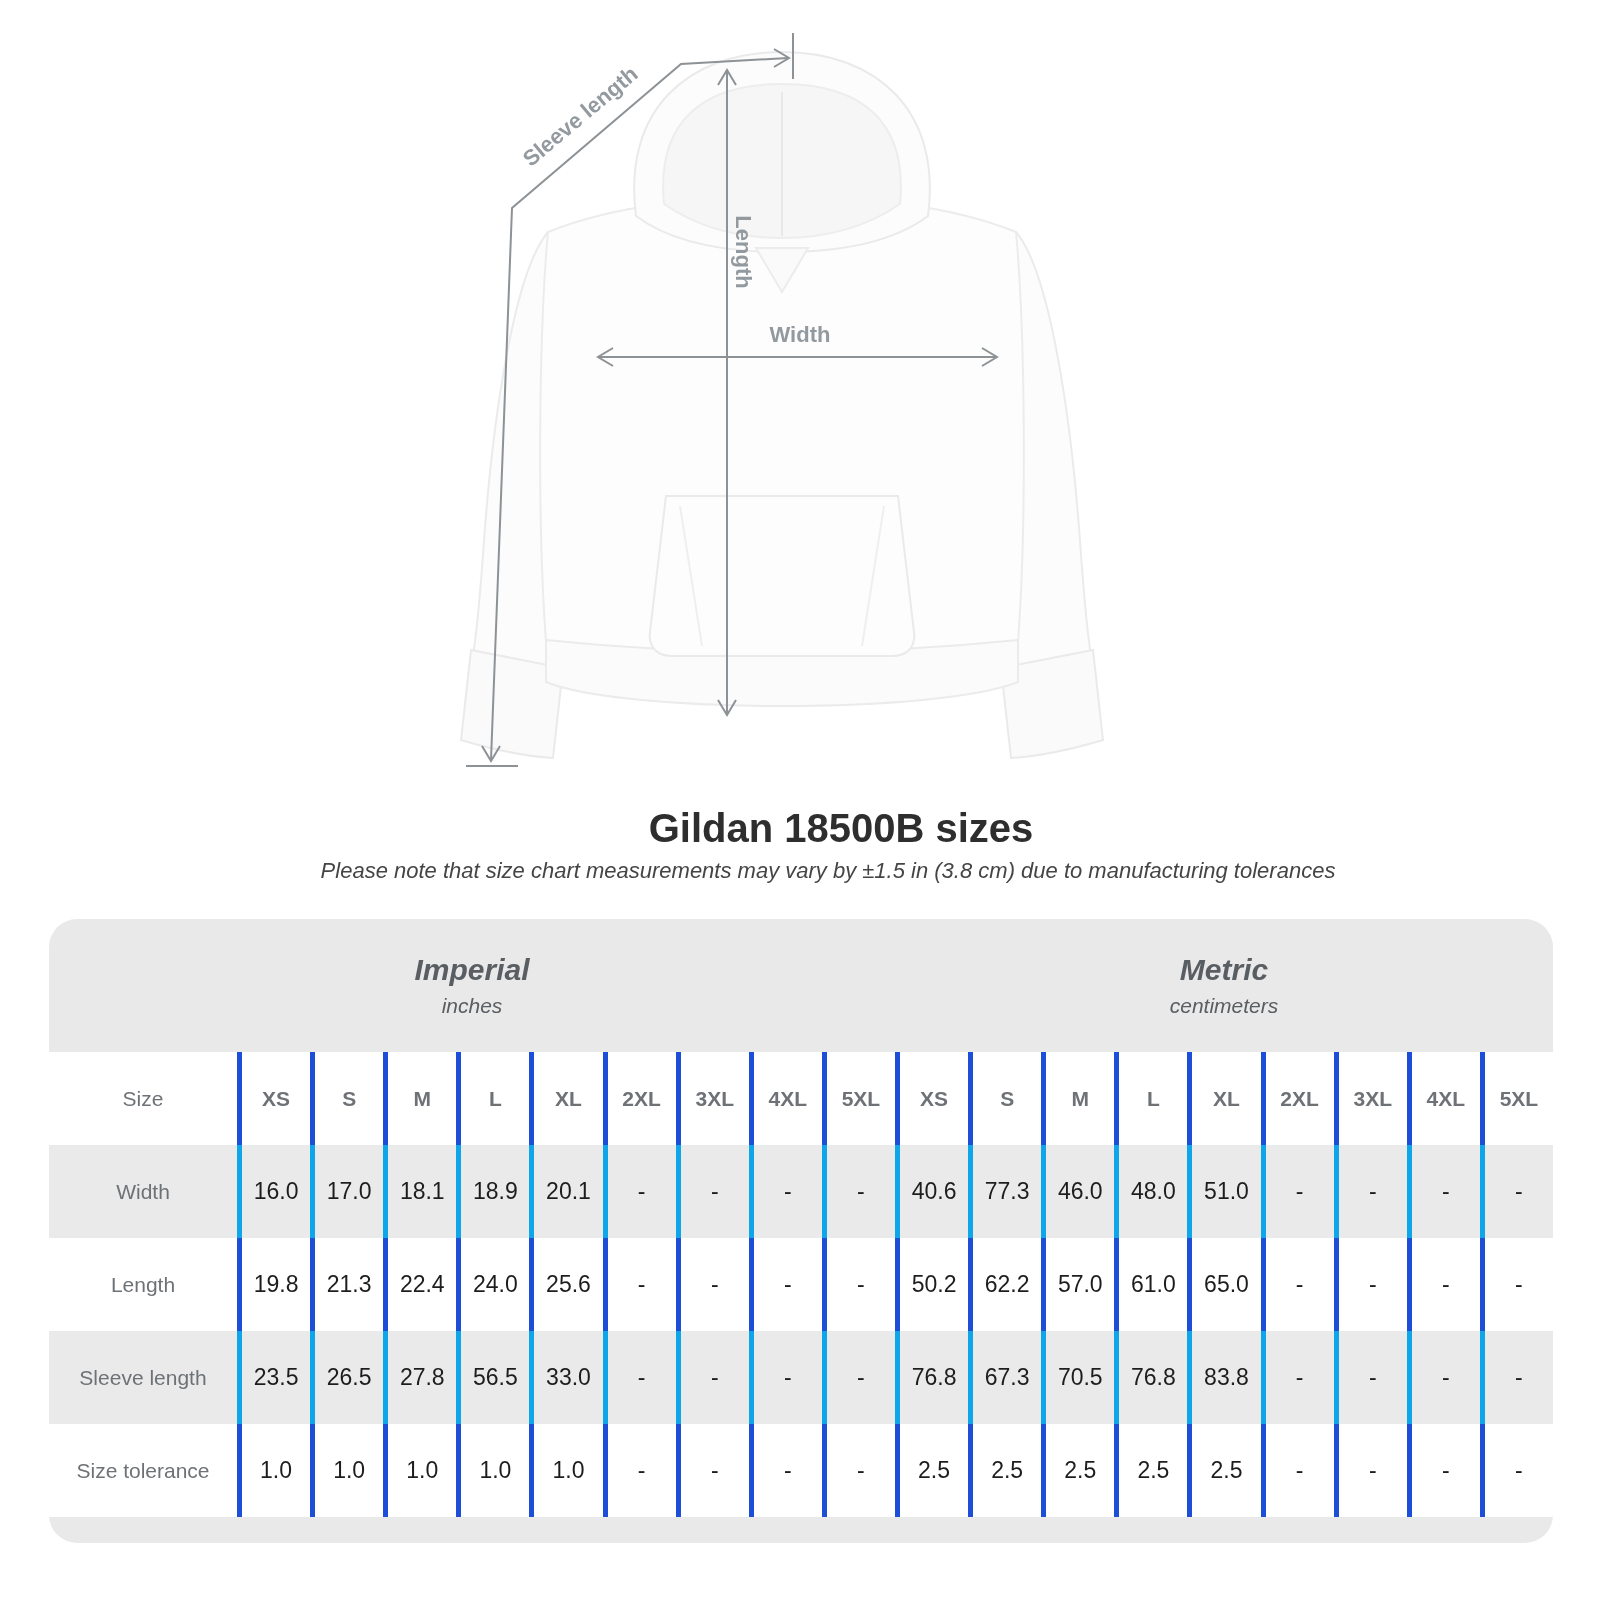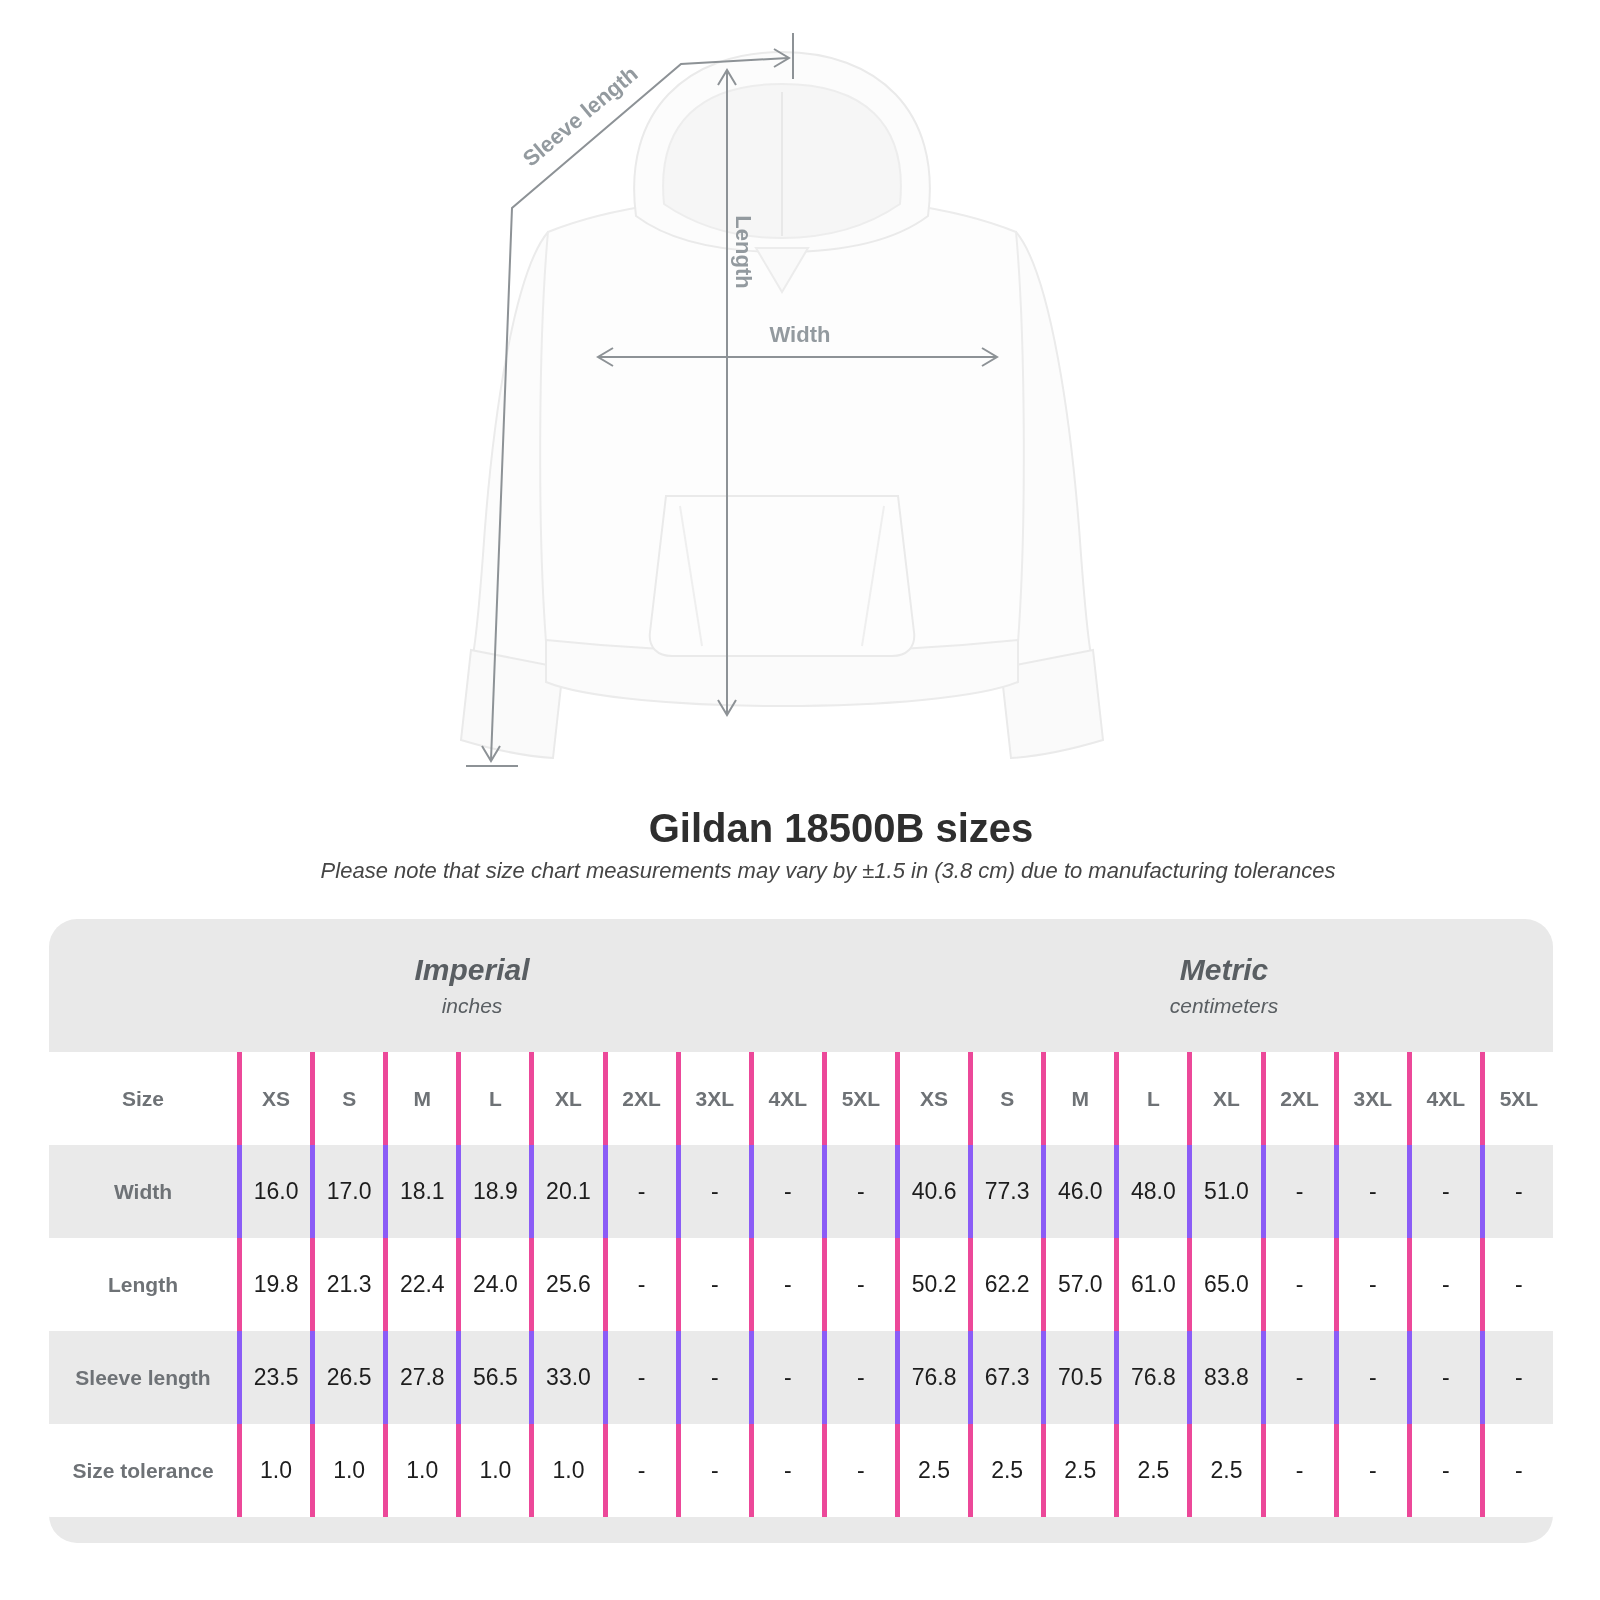--- a/index.html
+++ b/index.html
@@ -28,26 +28,26 @@
   .band { position:absolute; left:0; top:0; width:100%; height:133px; }
   .uhead { position:absolute; top:0; height:133px; display:flex; flex-direction:column;
            align-items:center; justify-content:center; gap:7px; }
   .uhead.imp { left:0; width:846px; }
   .uhead.met { left:846px; width:658px; }
   .uhead .ulabel { font-size:30px; font-weight:700; font-style:italic; color:#595e62; }
   .uhead .usub   { font-size:21px; font-style:italic; color:#595e62; }
   .tbody { position:absolute; left:0; top:133px; width:100%; }
   .trow { display:grid; grid-template-columns:188px repeat(18, 1fr); height:93px; }
   .lcell, .cell { display:flex; align-items:center; justify-content:center; }
-  .lcell { font-size:21px; font-weight:700; color:#6e7276; }
+  .lcell { font-size:21px; font-weight:400; color:#6e7276; }
   .cell  { font-size:23px; font-weight:400; color:#1d1d1d; }
   .cell.hcell { font-size:21px; font-weight:700; color:#6e7276; }
-  .trow.white .cell  { background:#ffffff; border-left:5px solid #ec4899; }
+  .trow.white .cell  { background:#ffffff; border-left:5px solid #1d4ed8; }
   .trow.white .lcell { background:#ffffff; }
-  .trow.gray  .cell  { background:#eaeaea; border-left:5px solid #8b5cf6; }
+  .trow.gray  .cell  { background:#eaeaea; border-left:5px solid #0ea5e9; }
   .trow.gray  .lcell { background:#eaeaea; }
 </style>
 </head>
 <body>
 
 <div class="page">
 
   <div class="diagram-wrap">
     <svg width="1600" height="810" viewBox="0 0 1600 810">
 

